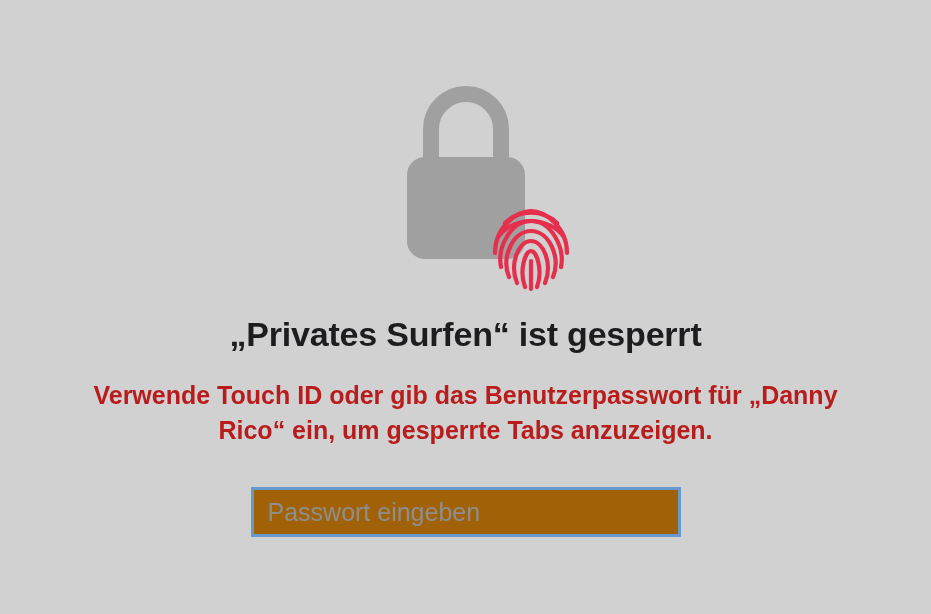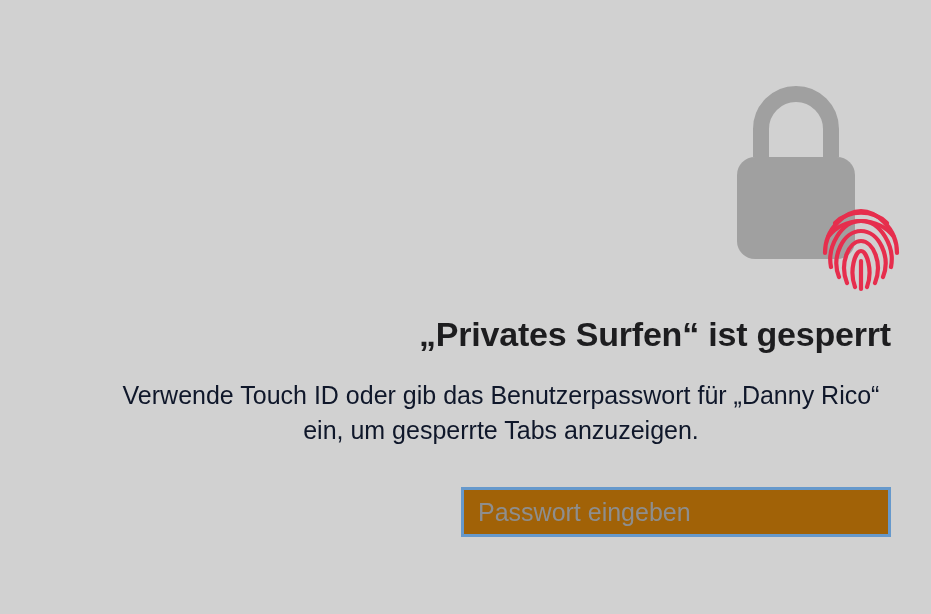--- a/index.html
+++ b/index.html
@@ -13,21 +13,21 @@
       background: #d1d1d1;
       font-family: -apple-system, BlinkMacSystemFont, "Helvetica Neue", Helvetica, Arial, sans-serif;
       display: flex;
       align-items: center;
       justify-content: center;
       overflow: hidden;
     }
     .container {
       display: flex;
       flex-direction: column;
-      align-items: flex-end;
+      align-items: center;
       width: 100%;
       padding: 0 40px;
     }
     .icon-wrap {
       position: relative;
       width: 190px;
       height: 210px;
       margin-bottom: 28px;
     }
     .lock-svg {
@@ -47,22 +47,22 @@
     .title {
       font-size: 34px;
       font-weight: 700;
       color: #1d1d1f;
       text-align: center;
       margin-bottom: 24px;
       letter-spacing: -0.2px;
     }
     .subtitle {
       font-size: 25px;
-      font-weight: 400;
-      color: #0f172a;
+      font-weight: 700;
+      color: #b91c1c;
       text-align: center;
       line-height: 1.38;
       margin-bottom: 40px;
       max-width: 780px;
     }
     .password-input {
       width: 430px;
       height: 50px;
       background: #a16207;
       border: 3.5px solid #6699cc;

